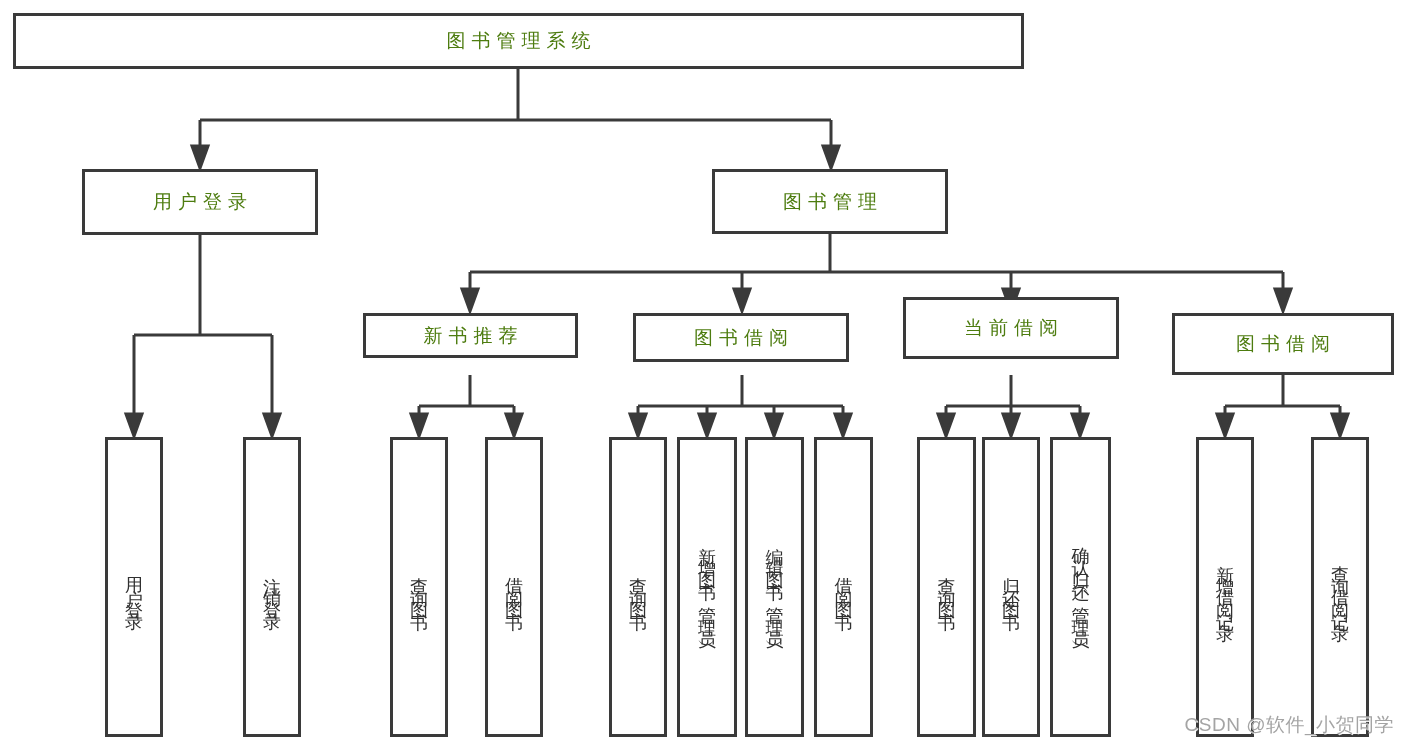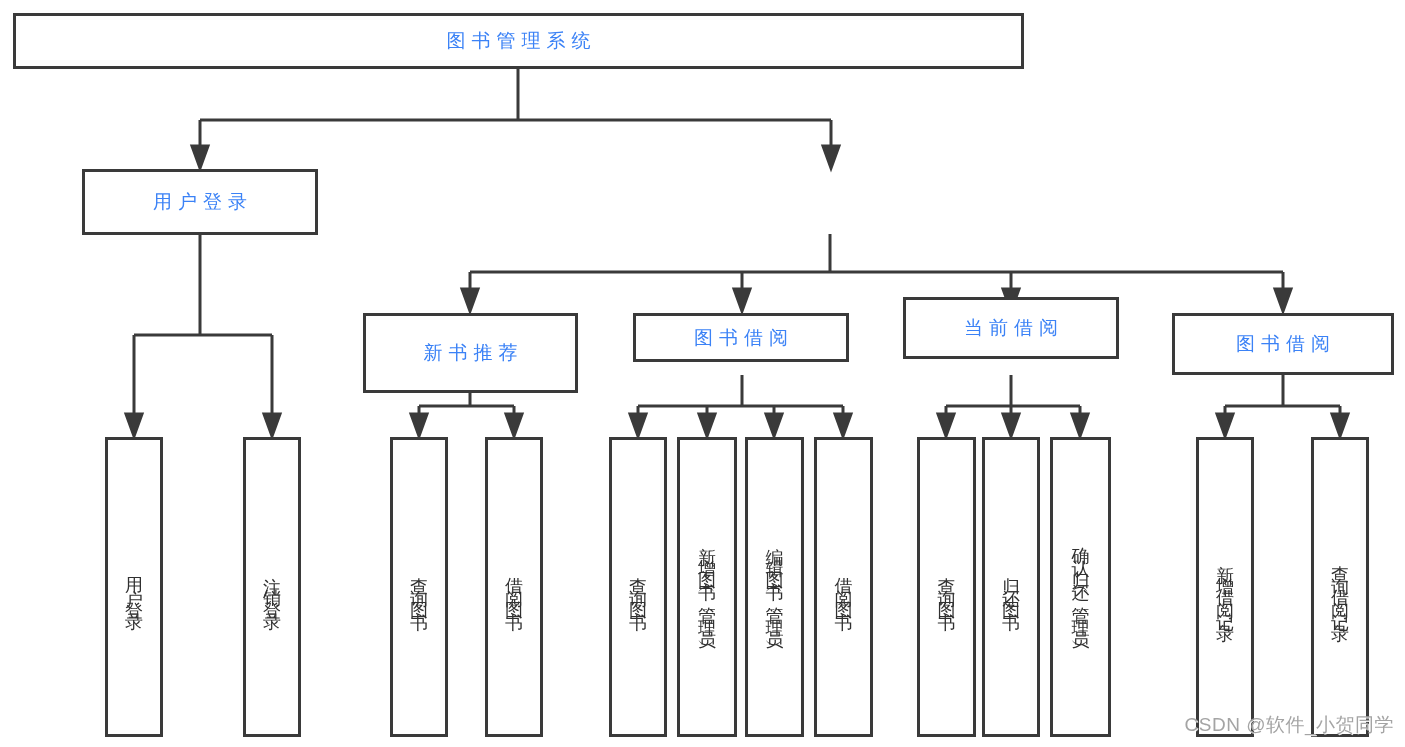--- a/index.html
+++ b/index.html
@@ -10,21 +10,21 @@
     font-family:"Liberation Sans","DejaVu Sans",sans-serif;
     overflow:hidden;
   }
   .connectors{position:absolute;left:0;top:0;width:1405px;height:747px;}
   .node{
     position:absolute;
     box-sizing:border-box;
     border:3px solid #3a3a3a;
     background:#ffffff;
     display:flex;align-items:center;justify-content:center;
-    color:#3b82f6;
+    color:#4d7c0f;
     font-size:19px;
     letter-spacing:6px;
     padding-left:6px;
     white-space:nowrap;
   }
   .leaf{
     position:absolute;
     top:437px;height:300px;
     box-sizing:border-box;
     border:3px solid #3a3a3a;
@@ -107,22 +107,25 @@
     </g>
   </svg>
 
   <div class="node" style="left:13px;top:13px;width:1011px;height:56px;">
     <span>图书管理系统</span>
   </div>
 
   <div class="node" style="left:82px;top:169px;width:236px;height:66px;">
     <span>用户登录</span>
   </div>
+  <div class="node" style="left:712px;top:169px;width:236px;height:65px;">
+    <span>图书管理</span>
+  </div>
 
-  <div class="node" style="left:363px;top:313px;width:215px;height:80px;">
+  <div class="node" style="left:363px;top:313px;width:215px;height:45px;">
     <span>新书推荐</span>
   </div>
   <div class="node" style="left:633px;top:313px;width:216px;height:49px;">
     <span>图书借阅</span>
   </div>
   <div class="node" style="left:903px;top:297px;width:216px;height:62px;">
     <span>当前借阅</span>
   </div>
   <div class="node" style="left:1172px;top:313px;width:222px;height:62px;">
     <span>图书借阅</span>

